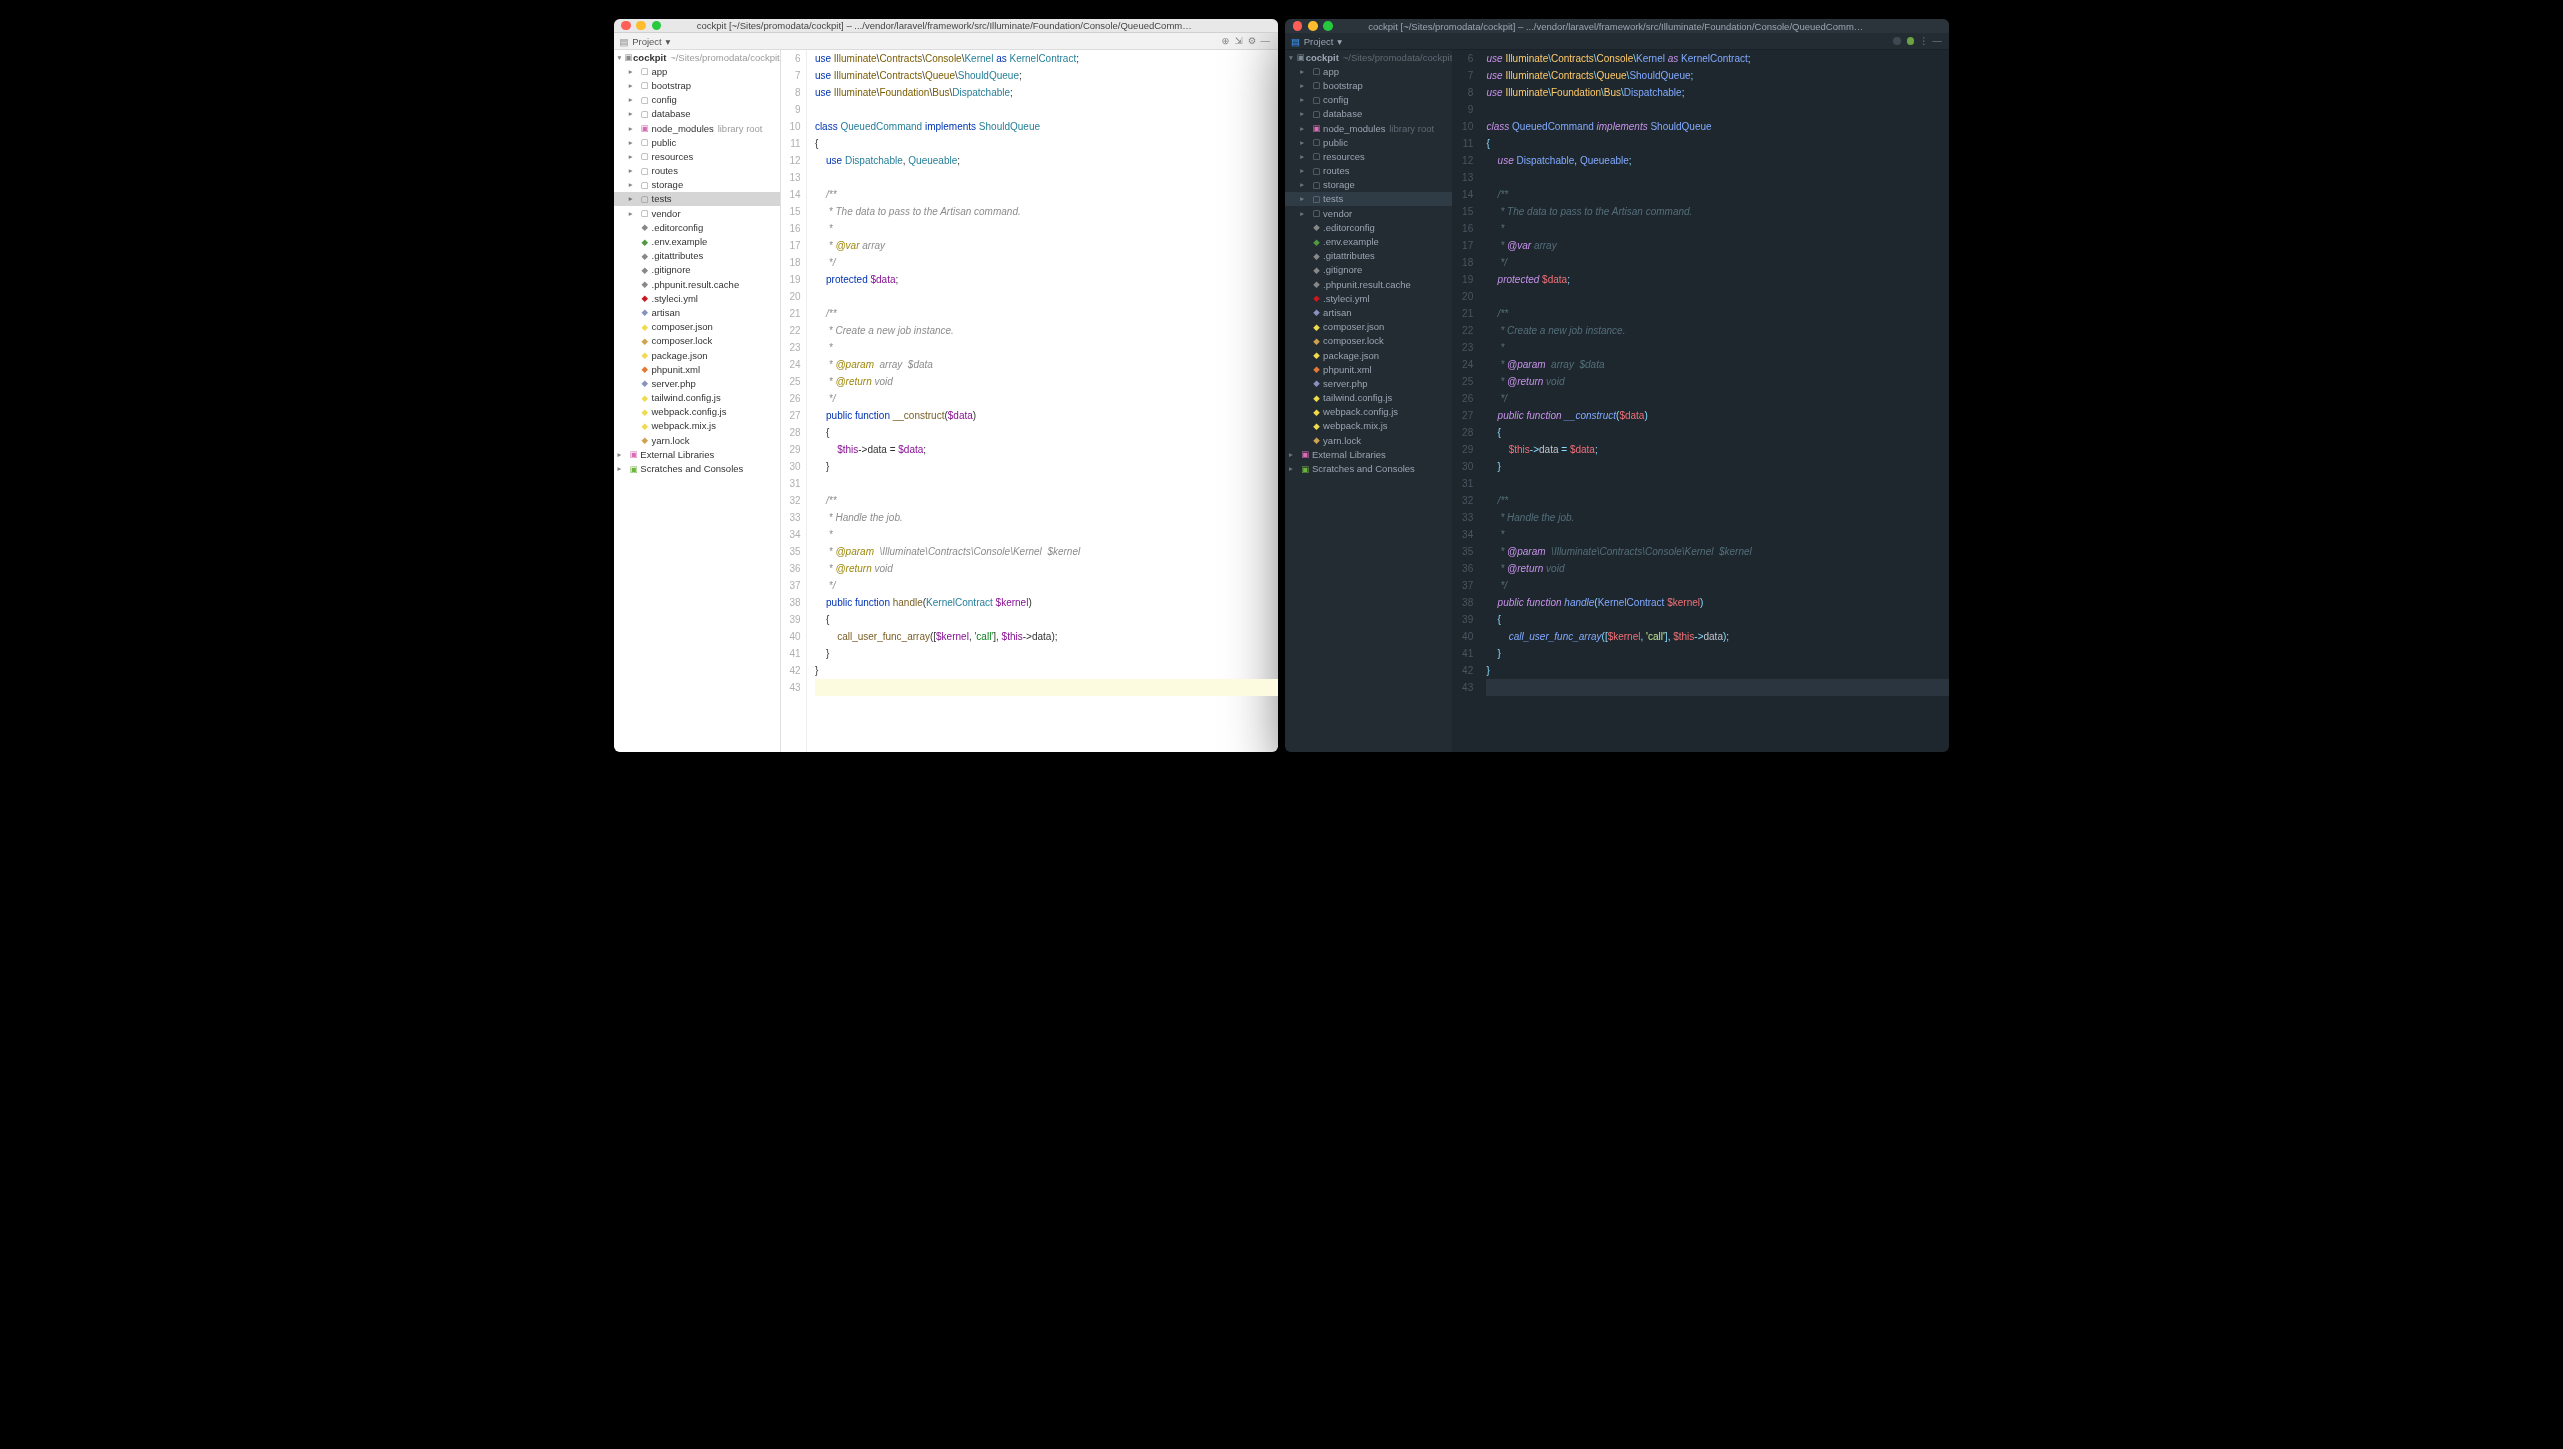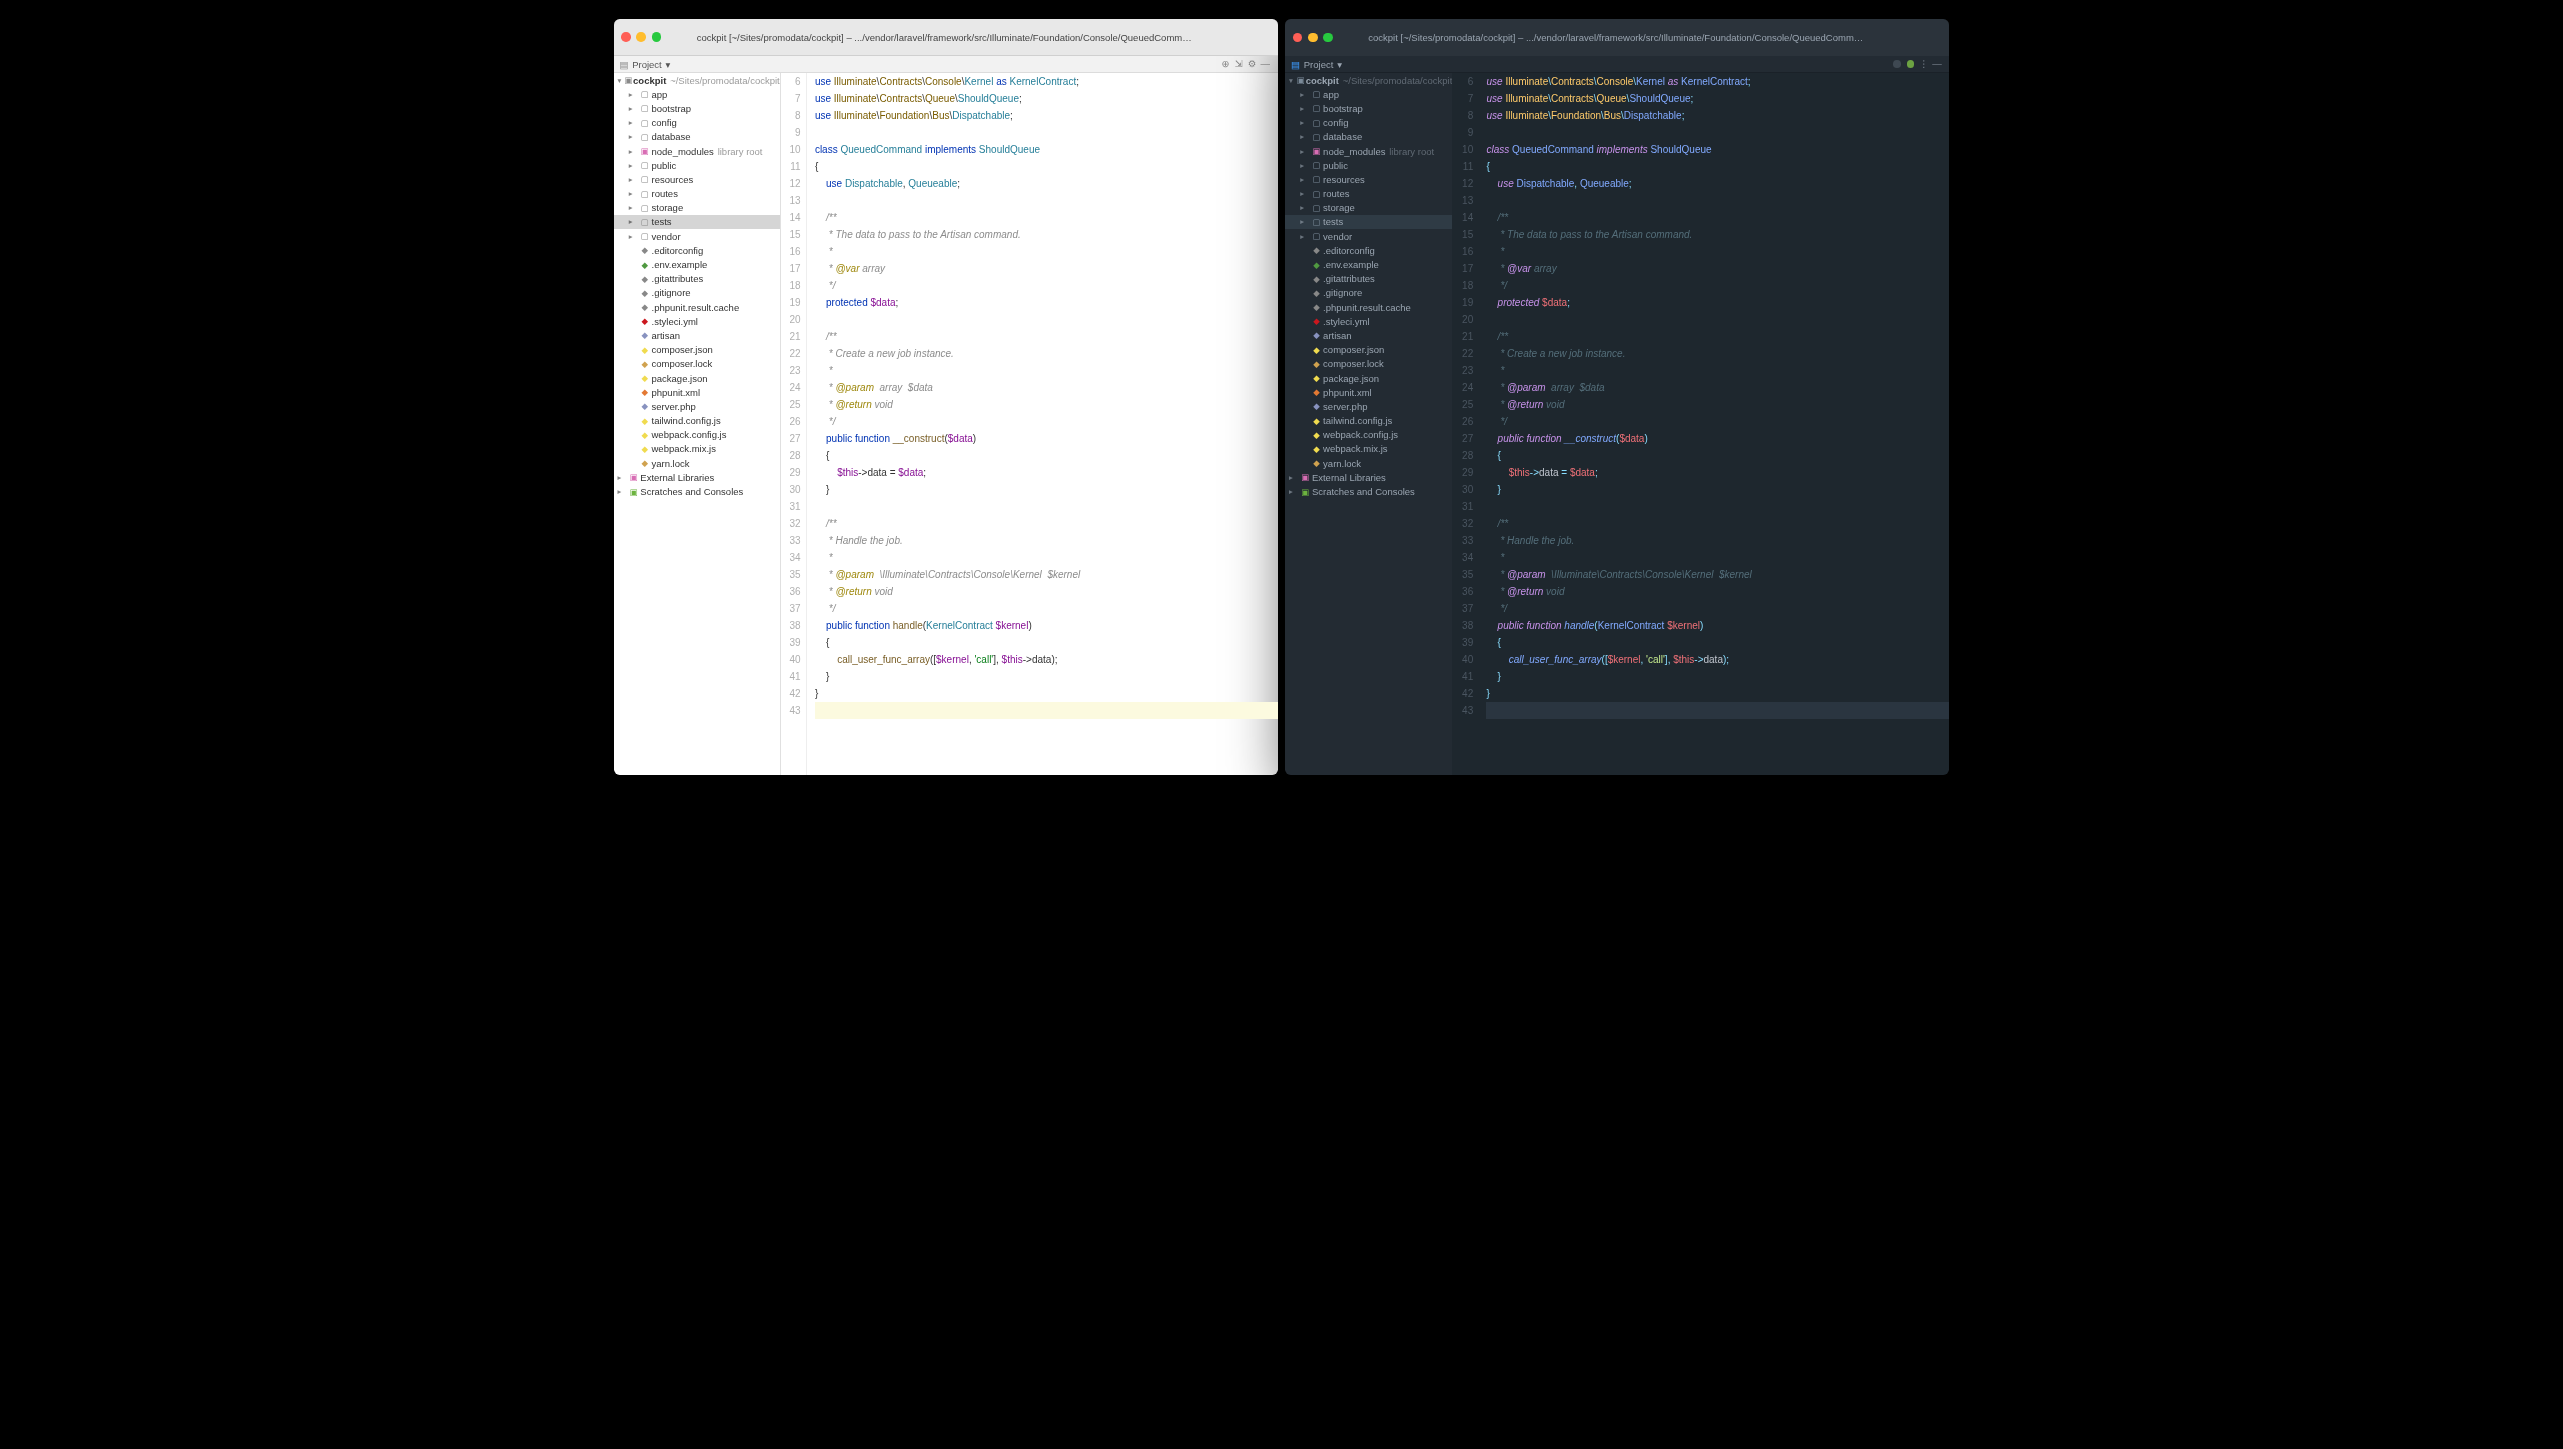--- a/index.html
+++ b/index.html
@@ -1,21 +1,21 @@
 <!DOCTYPE html>
 <html style="font-size:15px"><head>
 <meta charset="utf-8">
 <style>
 * { margin: 0; padding: 0; box-sizing: border-box; font-family: -apple-system, "Segoe UI", Arial, sans-serif; }
 body { background: #000; display: flex; justify-content: center; align-items: flex-start; padding: 19px; }
 .stage { display: flex; gap: 7.6px; }
 .window { width: 664px; border-radius: 5.7px; overflow: hidden; box-shadow: 0 19px 57px rgba(0,0,0,.6); display: flex; flex-direction: column; }
 
 
-.titlebar { height: 37px; display: flex; align-items: center; padding: 0 17px; font-size: 9.5px; position: relative; }
+.titlebar { height: 14px; display: flex; align-items: center; padding: 0 17px; font-size: 9.5px; position: relative; }
 .traffic { display: flex; gap: 5.7px; position: absolute; left: 7.6px; }
 .traffic span { width: 9.5px; height: 9.5px; border-radius: 50%; display: block; }
 .tl-close { background: #ff5f56; }
 .tl-min { background: #ffbd2e; }
 .tl-max { background: #27c93f; }
 .titlebar .title { flex: 1; text-align: center; white-space: nowrap; overflow: hidden; text-overflow: ellipsis; padding: 0 66px; }
 
 
 .toolbar { height: 17px; display: flex; align-items: center; font-size: 9.5px; padding: 0 5.7px; }
 .toolbar .proj { display: flex; align-items: center; gap: 3.8px; }

